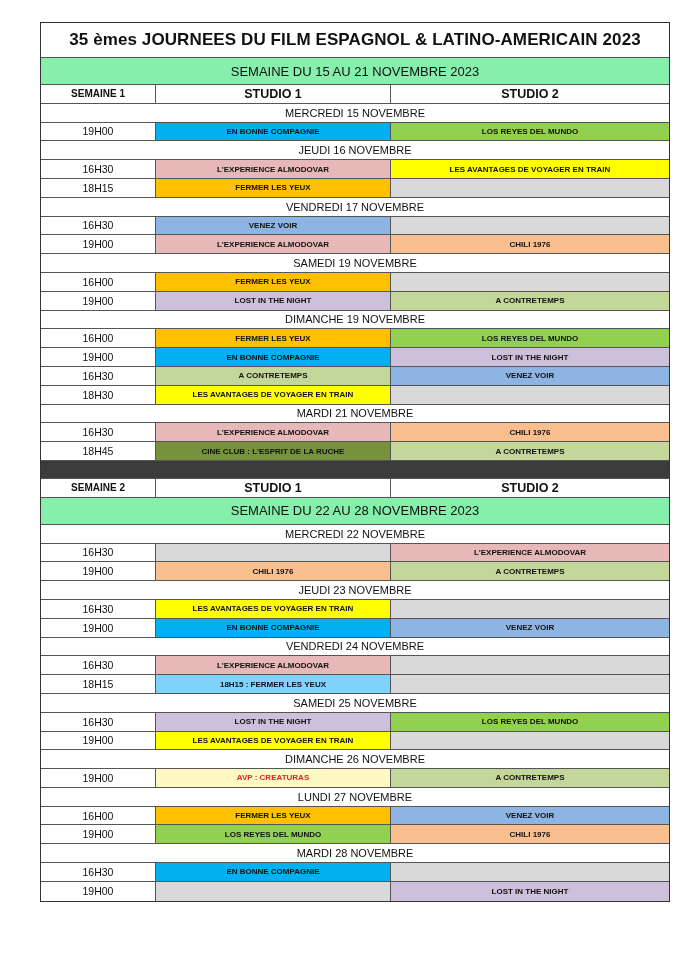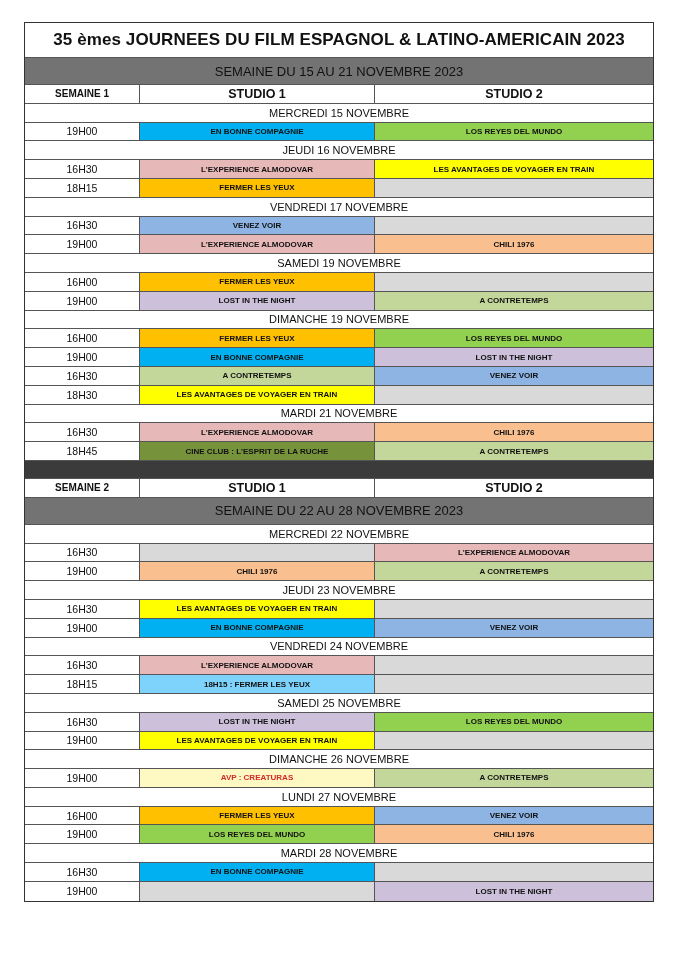--- a/index.html
+++ b/index.html
@@ -1,21 +1,21 @@
 <!DOCTYPE html>
 <html><head>
 <meta charset="utf-8">
 <style>
   html, body { margin:0; padding:0; background:#ffffff; }
   body { width:674px; height:955px; position:relative; font-family:"Liberation Sans", sans-serif; color:#111; }
-  .sheet { position:absolute; left:24px; top:22px; width:630px; border:1.5px solid #333; box-sizing:border-box; }
+  .sheet { position:absolute; left:40px; top:22px; width:630px; border:1.5px solid #333; box-sizing:border-box; }
   .row { display:flex; border-bottom:1px solid #555; box-sizing:border-box; height:18.8px; }
   .row:last-child { border-bottom:none; }
   .title { height:35px; align-items:center; justify-content:center; font-weight:bold; font-size:17px; letter-spacing:0.1px; }
-  .week { height:27px; background:#737373; align-items:center; justify-content:center; font-size:13px; }
+  .week { height:27px; background:#86efac; align-items:center; justify-content:center; font-size:13px; }
   .hdr .c0 { font-weight:bold; font-size:10px; }
   .hdr .c1, .hdr .c2 { font-size:12.5px; }
   .day { align-items:center; justify-content:center; font-size:11px; }
   .sep { height:18px; background:#3b3b3b; }
   .c0 { width:115px; border-right:1px solid #555; display:flex; align-items:center; justify-content:center; font-weight:normal; font-size:10.5px; box-sizing:border-box; }
   .c1 { width:235px; border-right:1px solid #555; display:flex; align-items:center; justify-content:center; box-sizing:border-box; font-weight:bold; font-size:8px; }
   .c2 { flex:1; display:flex; align-items:center; justify-content:center; box-sizing:border-box; font-weight:bold; font-size:8px; }
   .red { color:#d12a2a; }
 </style>
 </head>

